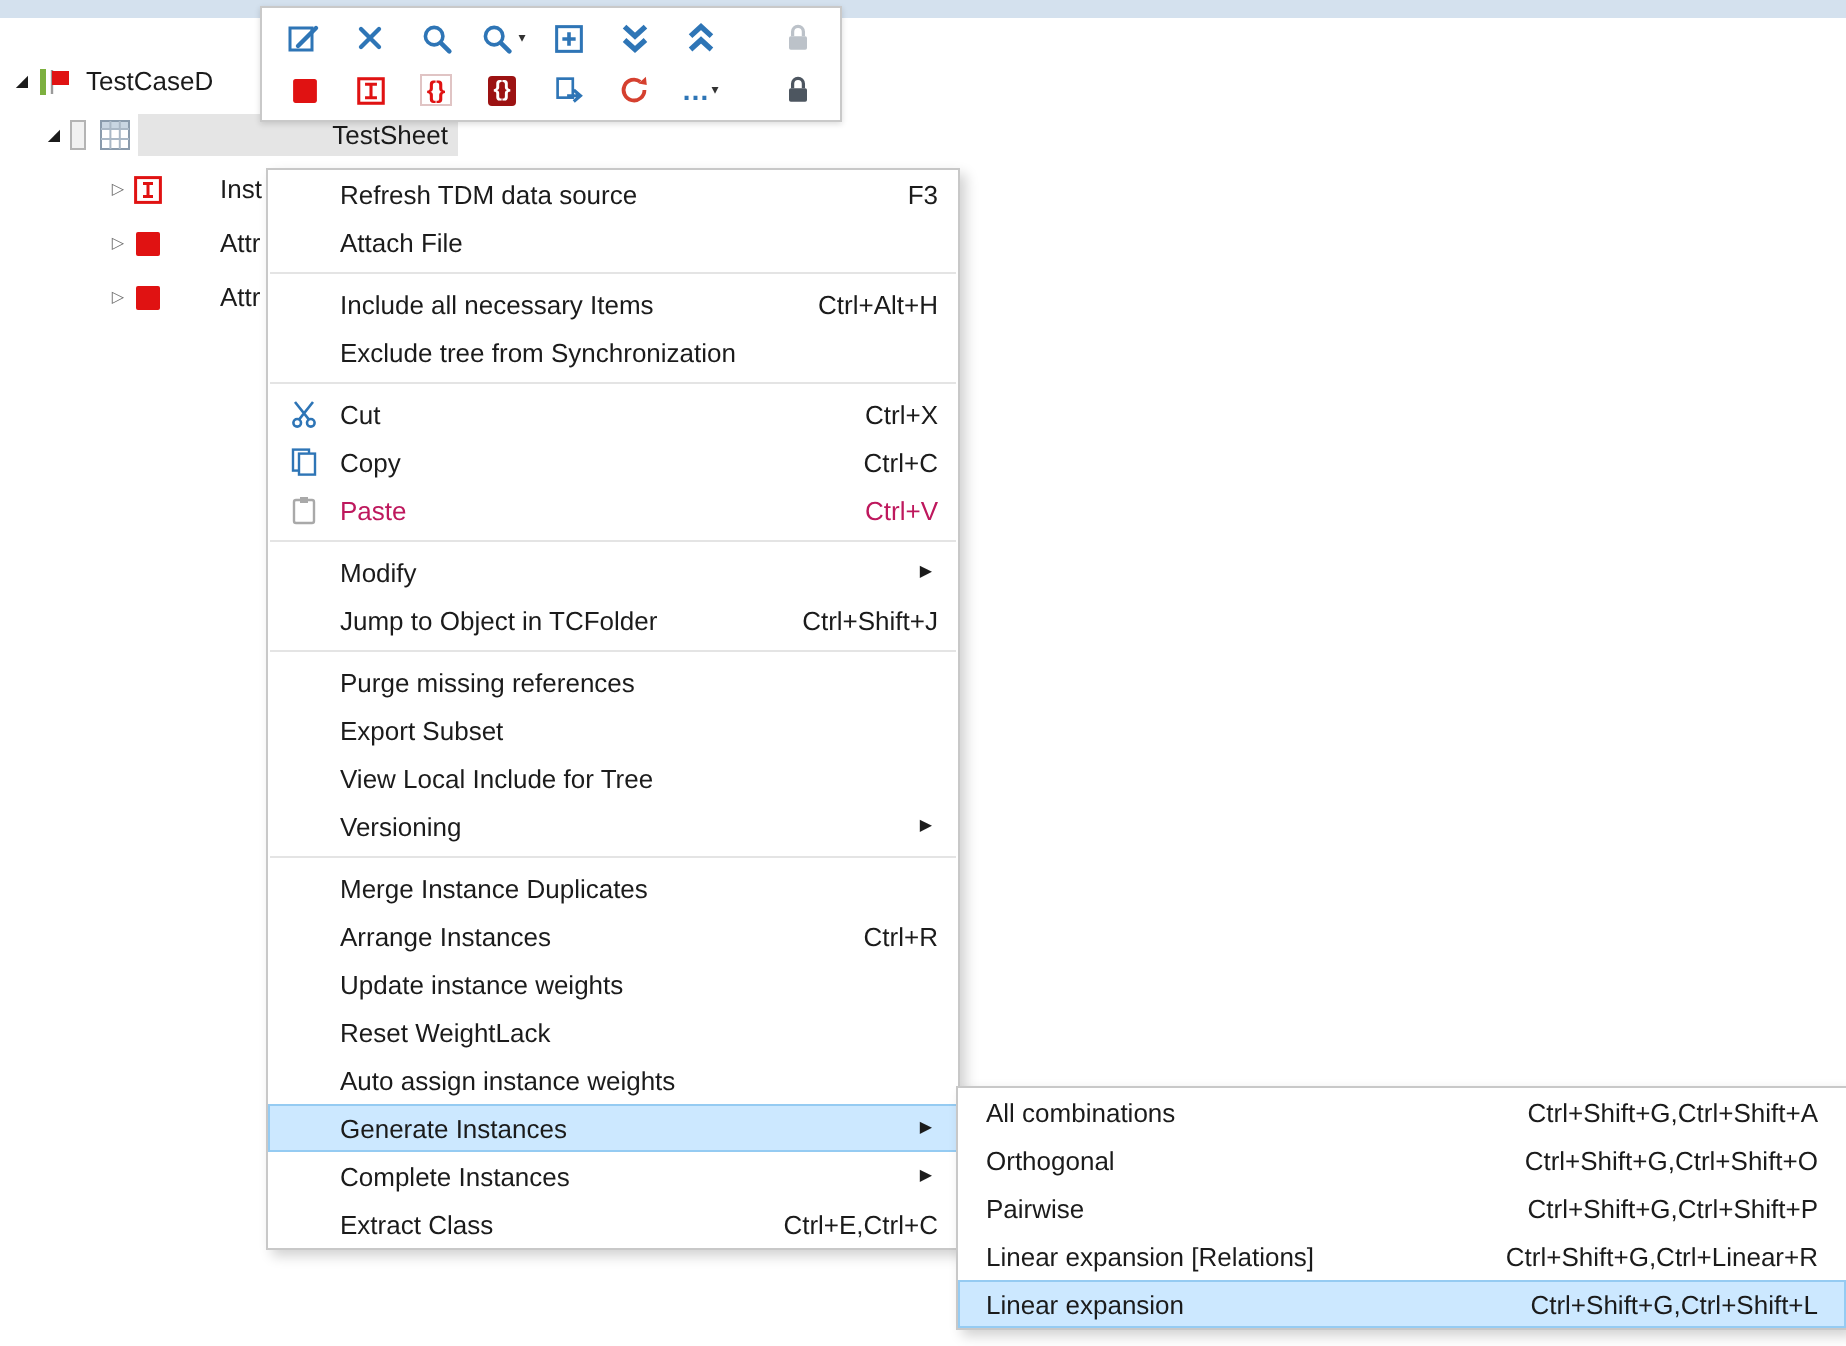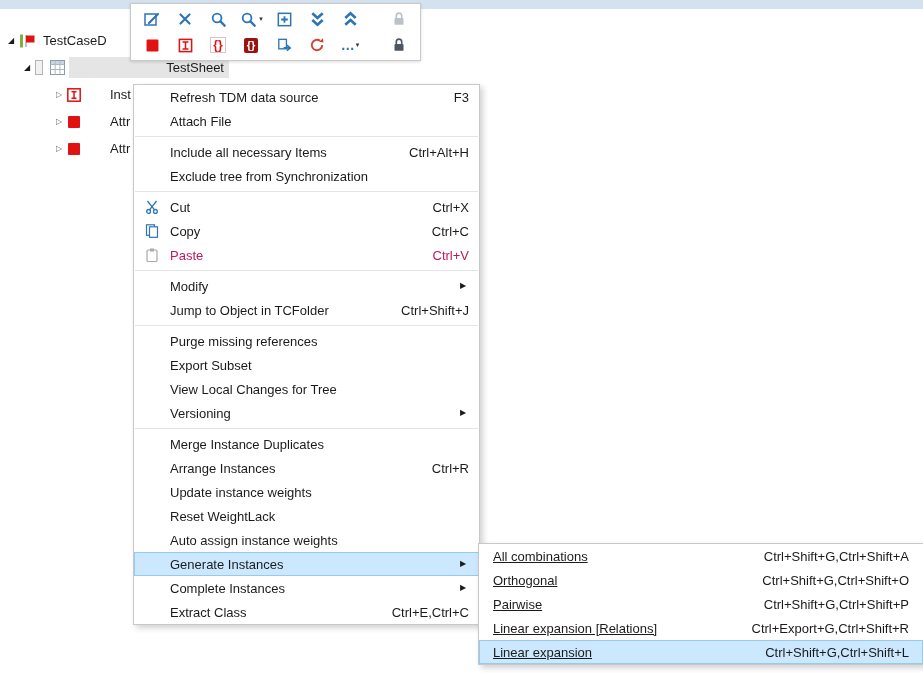--- a/index.html
+++ b/index.html
@@ -47,21 +47,21 @@
   .sub-menu { left:478px; top:543px; width:444px; }
   .mi { display:flex; align-items:center; height:24px; padding-right:10px; cursor:default; }
   .mi .gut { width:36px; flex:none; display:flex; align-items:center; justify-content:center; }
   .mi .lbl { white-space:nowrap; }
   .mi .sc { margin-left:auto; padding-left:24px; white-space:nowrap; }
   .mi .arr { margin-left:auto; width:12px; text-align:center; font-size:8px; line-height:1; color:#1b1b1b; }
   .sep { height:1px; background:#e4e4e4; margin:3px 1px; }
   .hot { background:#cce8ff; box-shadow:inset 0 0 0 1px #95cbf2; }
   .mi.disabled .lbl, .mi.disabled .sc { color:#be185d; }
   .smi { display:flex; align-items:center; height:24px; padding:0 14px; cursor:default; }
-  .smi .lbl { white-space:nowrap;text-decoration:underline; }
+  .smi .lbl { white-space:nowrap; }
   .smi .sc { margin-left:auto; padding-left:30px; white-space:nowrap; }
 </style>
 </head>
 <body>
 
 <div class="screen">
   <div class="top-strip"></div>
 
   <div class="tree">
     <div class="trow d0">
@@ -293,21 +293,21 @@
       <span class="lbl">Purge missing references</span>
       <span class="sc"></span>
     </div>
     <div class="mi">
       <span class="gut"></span>
       <span class="lbl">Export Subset</span>
       <span class="sc"></span>
     </div>
     <div class="mi">
       <span class="gut"></span>
-      <span class="lbl">View Local Changes for Tree</span>
+      <span class="lbl">View Local Include for Tree</span>
       <span class="sc"></span>
     </div>
     <div class="mi">
       <span class="gut"></span>
       <span class="lbl">Versioning</span>
       <span class="arr">▶</span>
     </div>
 
     <div class="sep"></div>
 
@@ -361,21 +361,21 @@
     <div class="smi">
       <span class="lbl">Orthogonal</span>
       <span class="sc">Ctrl+Shift+G,Ctrl+Shift+O</span>
     </div>
     <div class="smi">
       <span class="lbl">Pairwise</span>
       <span class="sc">Ctrl+Shift+G,Ctrl+Shift+P</span>
     </div>
     <div class="smi">
       <span class="lbl">Linear expansion [Relations]</span>
-      <span class="sc">Ctrl+Export+G,Ctrl+Shift+R</span>
+      <span class="sc">Ctrl+Shift+G,Ctrl+Linear+R</span>
     </div>
     <div class="smi hot">
       <span class="lbl">Linear expansion</span>
       <span class="sc">Ctrl+Shift+G,Ctrl+Shift+L</span>
     </div>
   </div>
 
 </div>
 
 </body></html>

